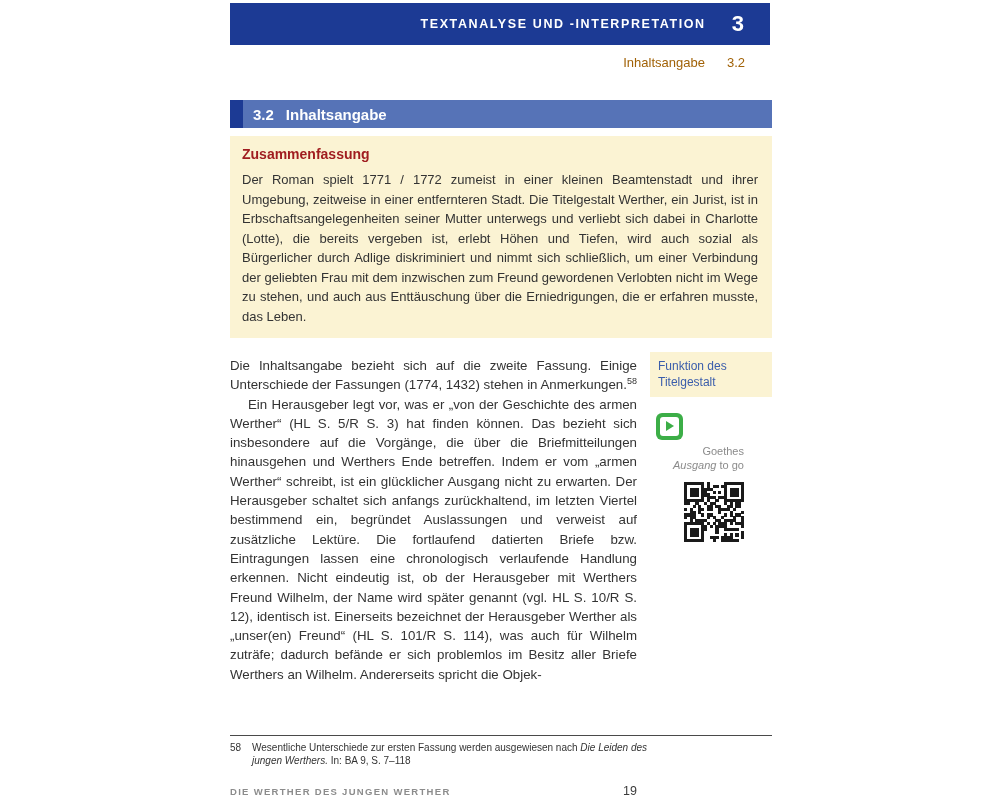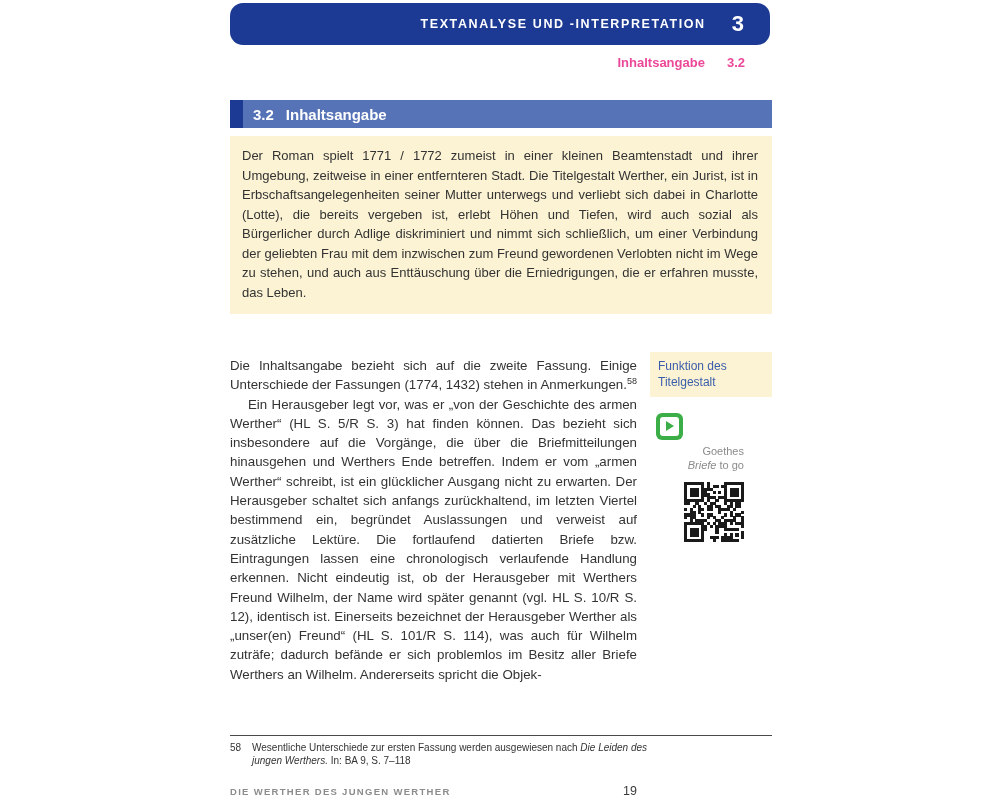--- a/index.html
+++ b/index.html
@@ -8,29 +8,29 @@
     width:1000px; height:800px; position:relative; overflow:hidden;
     font-family:"Liberation Sans", sans-serif; color:#333;
   }
   .page { position:relative; width:1000px; height:800px; background:#fff; }
   .abs { position:absolute; }
 
   
   .chapter-bar {
     left:230px; top:3px; width:540px; height:42px; background:#1c3a94;
     display:flex; align-items:center; justify-content:flex-end; gap:26px;
-    padding-right:26px; color:#fff;border-radius:13px;
+    padding-right:26px; color:#fff;
   }
   .chapter-bar .title { font-size:12.5px; font-weight:bold; letter-spacing:1.6px; }
   .chapter-bar .num { font-size:22px; font-weight:bold; }
 
   
   .running-head {
     left:230px; top:55px; width:515px; text-align:right;
-    color:#ec4899; font-weight:bold; font-size:13px;
+    color:#a16207; font-weight:normal; font-size:13px;
   }
   .running-head .num { margin-left:22px; }
 
   
   .section-bar {
     left:230px; top:100px; width:542px; height:28px; background:#5673b7;
     display:flex; align-items:center;
   }
   .section-accent { width:13px; height:28px; background:#1c3a94; flex:none; }
   .section-bar .label { color:#fff; font-weight:bold; font-size:15px; margin-left:10px; }
@@ -99,37 +99,38 @@
     <span>Inhaltsangabe</span><span class="num">3.2</span>
   </div>
 
   <div class="abs section-bar">
     <span class="section-accent"></span>
     <span class="label">3.2</span>
     <span class="label stitle">Inhaltsangabe</span>
   </div>
 
   <section class="abs summary">
+    <h2>Zusammenfassung</h2>
     <p>Der Roman spielt 1771 / 1772 zumeist in einer kleinen Beamtenstadt und ihrer Umgebung, zeitweise in einer entfernteren Stadt. Die Titelgestalt Werther, ein Jurist, ist in Erbschaftsangelegenheiten seiner Mutter unterwegs und verliebt sich dabei in Charlotte (Lotte), die bereits vergeben ist, erlebt Höhen und Tiefen, wird auch sozial als Bürgerlicher durch Adlige diskriminiert und nimmt sich schließlich, um einer Verbindung der geliebten Frau mit dem inzwischen zum Freund gewordenen Verlobten nicht im Wege zu stehen, und auch aus Enttäuschung über die Erniedrigungen, die er erfahren musste, das Leben.</p>
   </section>
 
   <section class="abs main-text">
     <p><span>Die Inhaltsangabe bezieht sich auf die zweite Fassung. Einige Unterschiede der Fassungen (1774, 1432) stehen in Anmerkungen.</span><sup>58</sup></p>
     <p><span>Ein Herausgeber legt vor, was er „von der Geschichte des armen Werther“ (HL S. 5/R S. 3) hat finden können. Das bezieht sich insbesondere auf die Vorgänge, die über die Briefmitteilungen hinausgehen und Werthers Ende betreffen. Indem er vom „armen Werther“ schreibt, ist ein glücklicher Ausgang nicht zu erwarten. Der Herausgeber schaltet sich anfangs zurückhaltend, im letzten Viertel bestimmend ein, begründet Auslassungen und verweist auf zusätzliche Lektüre. Die fortlaufend datierten Briefe bzw. Eintragungen lassen eine chronologisch verlaufende Handlung erkennen. Nicht eindeutig ist, ob der Herausgeber mit Werthers Freund Wilhelm, der Name wird später genannt (vgl. HL S. 10/R S. 12), identisch ist. Einerseits bezeichnet der Herausgeber Werther als „unser(en) Freund“ (HL S. 101/R S. 114), was auch für Wilhelm zuträfe; dadurch befände er sich problemlos im Besitz aller Briefe Werthers an Wilhelm. Andererseits spricht die Objek-</span></p>
   </section>
 
   <aside class="abs margin-col">
     <div class="margin-note">Funktion des Titelgestalt</div>
     <div class="media-icon">
       <span class="inner"></span>
       <span class="tri"></span>
     </div>
     <div class="media-caption">
       <span>Goethes</span><br>
-      <i>Briefe</i><span> to go</span>
+      <i>Ausgang</i><span> to go</span>
     </div>
     <div class="qr">
         <i style="left:0.00px;top:0.00px;width:3.11px;height:3.11px"></i>
         <i style="left:2.86px;top:0.00px;width:3.11px;height:3.11px"></i>
         <i style="left:5.71px;top:0.00px;width:3.11px;height:3.11px"></i>
         <i style="left:8.57px;top:0.00px;width:3.11px;height:3.11px"></i>
         <i style="left:11.43px;top:0.00px;width:3.11px;height:3.11px"></i>
         <i style="left:14.29px;top:0.00px;width:3.11px;height:3.11px"></i>
         <i style="left:17.14px;top:0.00px;width:3.11px;height:3.11px"></i>
         <i style="left:22.86px;top:0.00px;width:3.11px;height:3.11px"></i>

